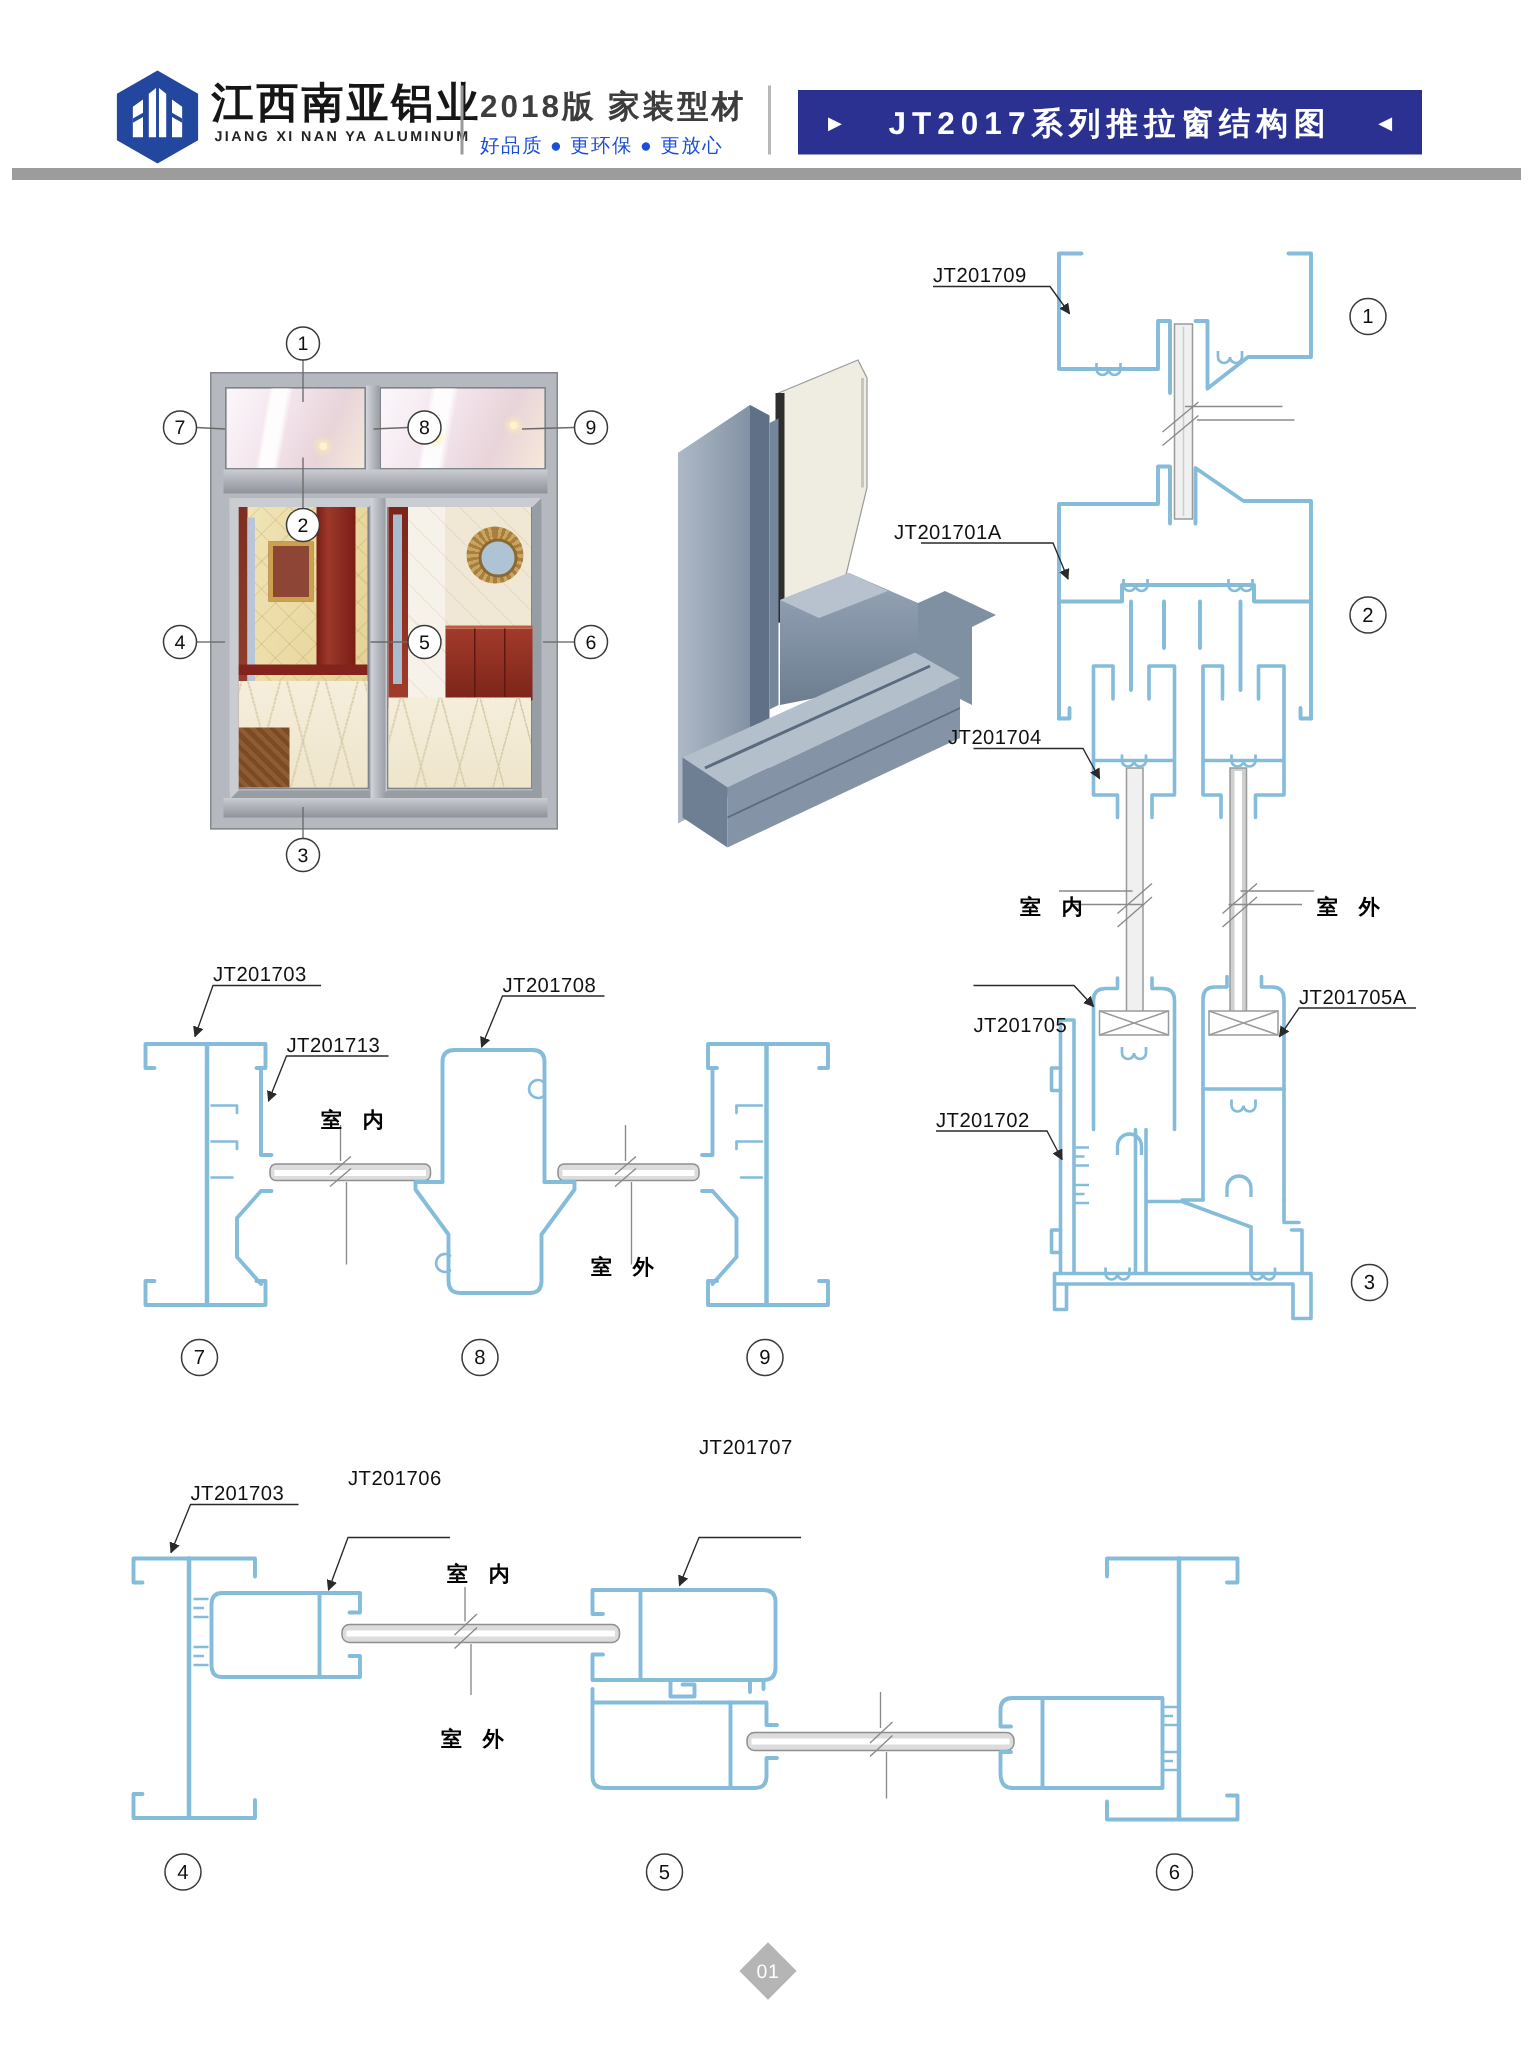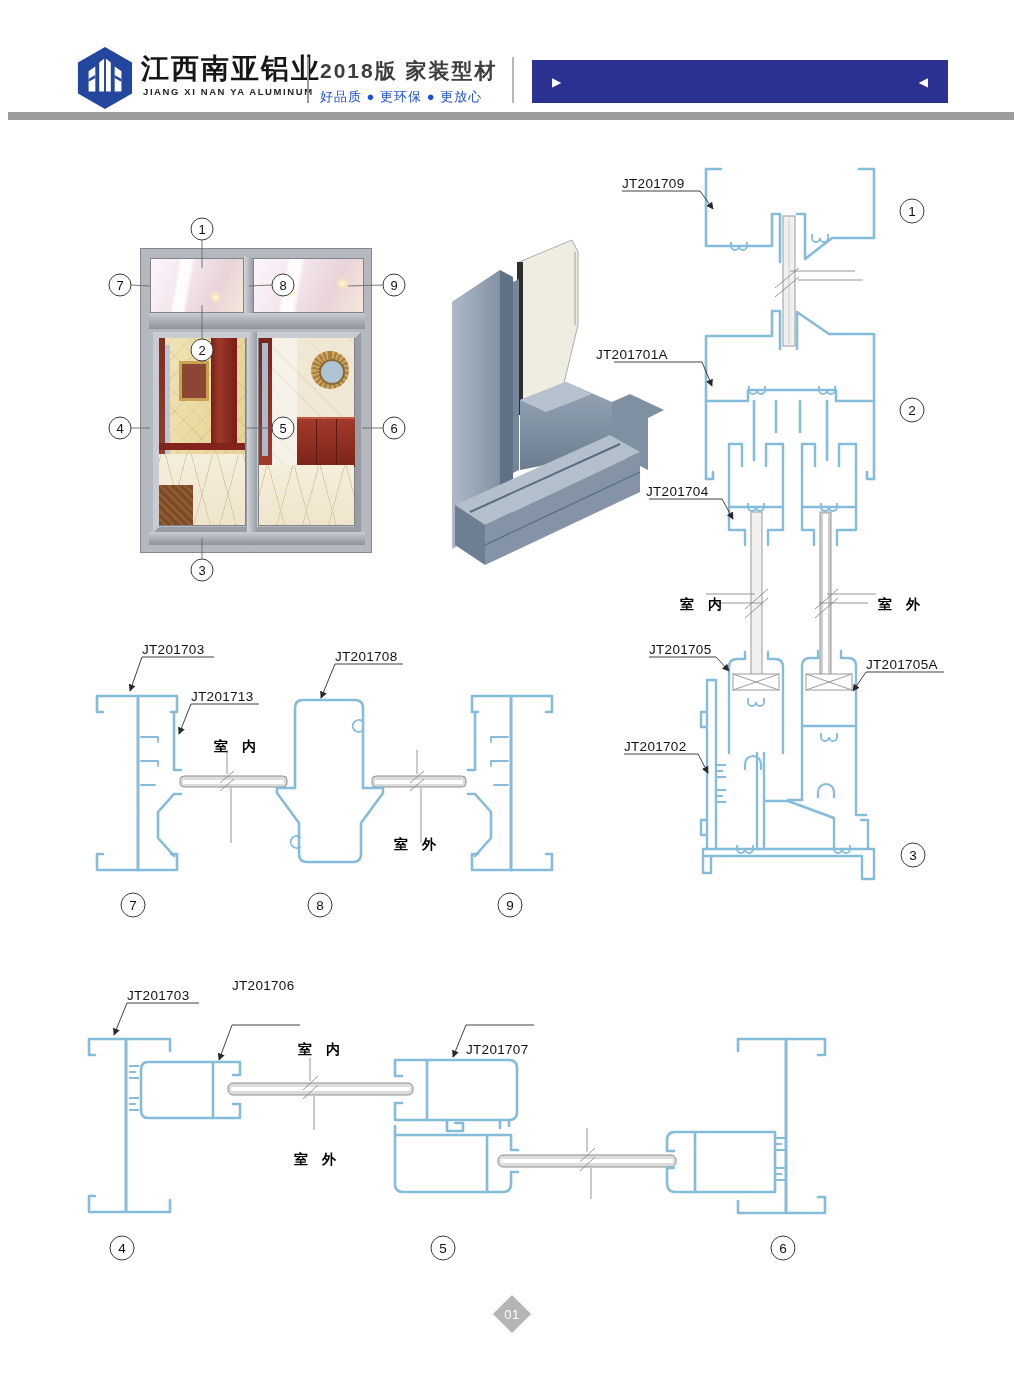--- a/index.html
+++ b/index.html
@@ -67,20 +67,21 @@
       <polygon points="47,34 40,30 40,33 47,37" fill="#23479e"></polygon>
     </svg>
     <div class="brand-cn">江西南亚铝业</div>
     <div class="brand-en">JIANG XI NAN YA ALUMINUM</div>
     <div class="vdiv" style="left:307px;top:57px;height:46px"></div>
     <div class="edition">2018版  家装型材</div>
     <div class="slogan">好品质 ● 更环保 ● 更放心</div>
     <div class="vdiv" style="left:512px;top:57px;height:46px;background:#b8b8b8"></div>
     <div class="banner">
       <span class="ar l">▶</span>
+      <span class="t">JT2017系列推拉窗结构图</span>
       <span class="ar r">◀</span>
     </div>
     <div class="graybar"></div>
   </div>
 
   <div class="photo">
 
     <div class="pane transom" style="left:9px;top:9px;width:94px;height:55px">
       <div class="beam"></div>
       <div class="dot" style="left:62px;top:36px"></div>
@@ -322,36 +323,36 @@
       <line x1="272" y1="428" x2="247" y2="428"></line>
       <line x1="383" y1="428" x2="362" y2="428"></line>
       <line x1="131" y1="285" x2="150" y2="286"></line>
       <line x1="272" y1="285" x2="249" y2="286"></line>
       <line x1="383" y1="285" x2="348" y2="286"></line>
     </g>
   </svg>
 
   <span class="lbl" style="left:622px;top:176px">JT201709</span>
   <span class="lbl" style="left:596px;top:347px">JT201701A</span>
-  <span class="lbl" style="left:646px;top:484px">JT201704</span>
-  <span class="lbl" style="left:649px;top:642px">JT201705</span>
+  <span class="lbl" style="left:632px;top:484px">JT201704</span>
+  <span class="lbl" style="left:649px;top:676px">JT201705</span>
   <span class="lbl" style="left:866px;top:657px">JT201705A</span>
   <span class="lbl" style="left:624px;top:739px">JT201702</span>
   <span class="cnlab" style="left:680px;top:596px">室 内</span>
   <span class="cnlab" style="left:878px;top:596px">室 外</span>
 
   <span class="lbl" style="left:142px;top:642px">JT201703</span>
   <span class="lbl" style="left:191px;top:689px">JT201713</span>
   <span class="lbl" style="left:335px;top:649px">JT201708</span>
   <span class="cnlab" style="left:214px;top:738px">室 内</span>
   <span class="cnlab" style="left:394px;top:836px">室 外</span>
 
   <span class="lbl" style="left:127px;top:988px">JT201703</span>
   <span class="lbl" style="left:232px;top:978px">JT201706</span>
-  <span class="lbl" style="left:466px;top:1042px">JT201707</span>
+  <span class="lbl" style="left:466px;top:957px">JT201707</span>
   <span class="cnlab" style="left:298px;top:1041px">室 内</span>
   <span class="cnlab" style="left:294px;top:1151px">室 外</span>
 
   <div class="circ" style="left:912px;top:211px">1</div>
   <div class="circ" style="left:912px;top:410px">2</div>
   <div class="circ" style="left:913px;top:855px">3</div>
   <div class="circ" style="left:133px;top:905px">7</div>
   <div class="circ" style="left:320px;top:905px">8</div>
   <div class="circ" style="left:510px;top:905px">9</div>
   <div class="circ" style="left:122px;top:1248px">4</div>

